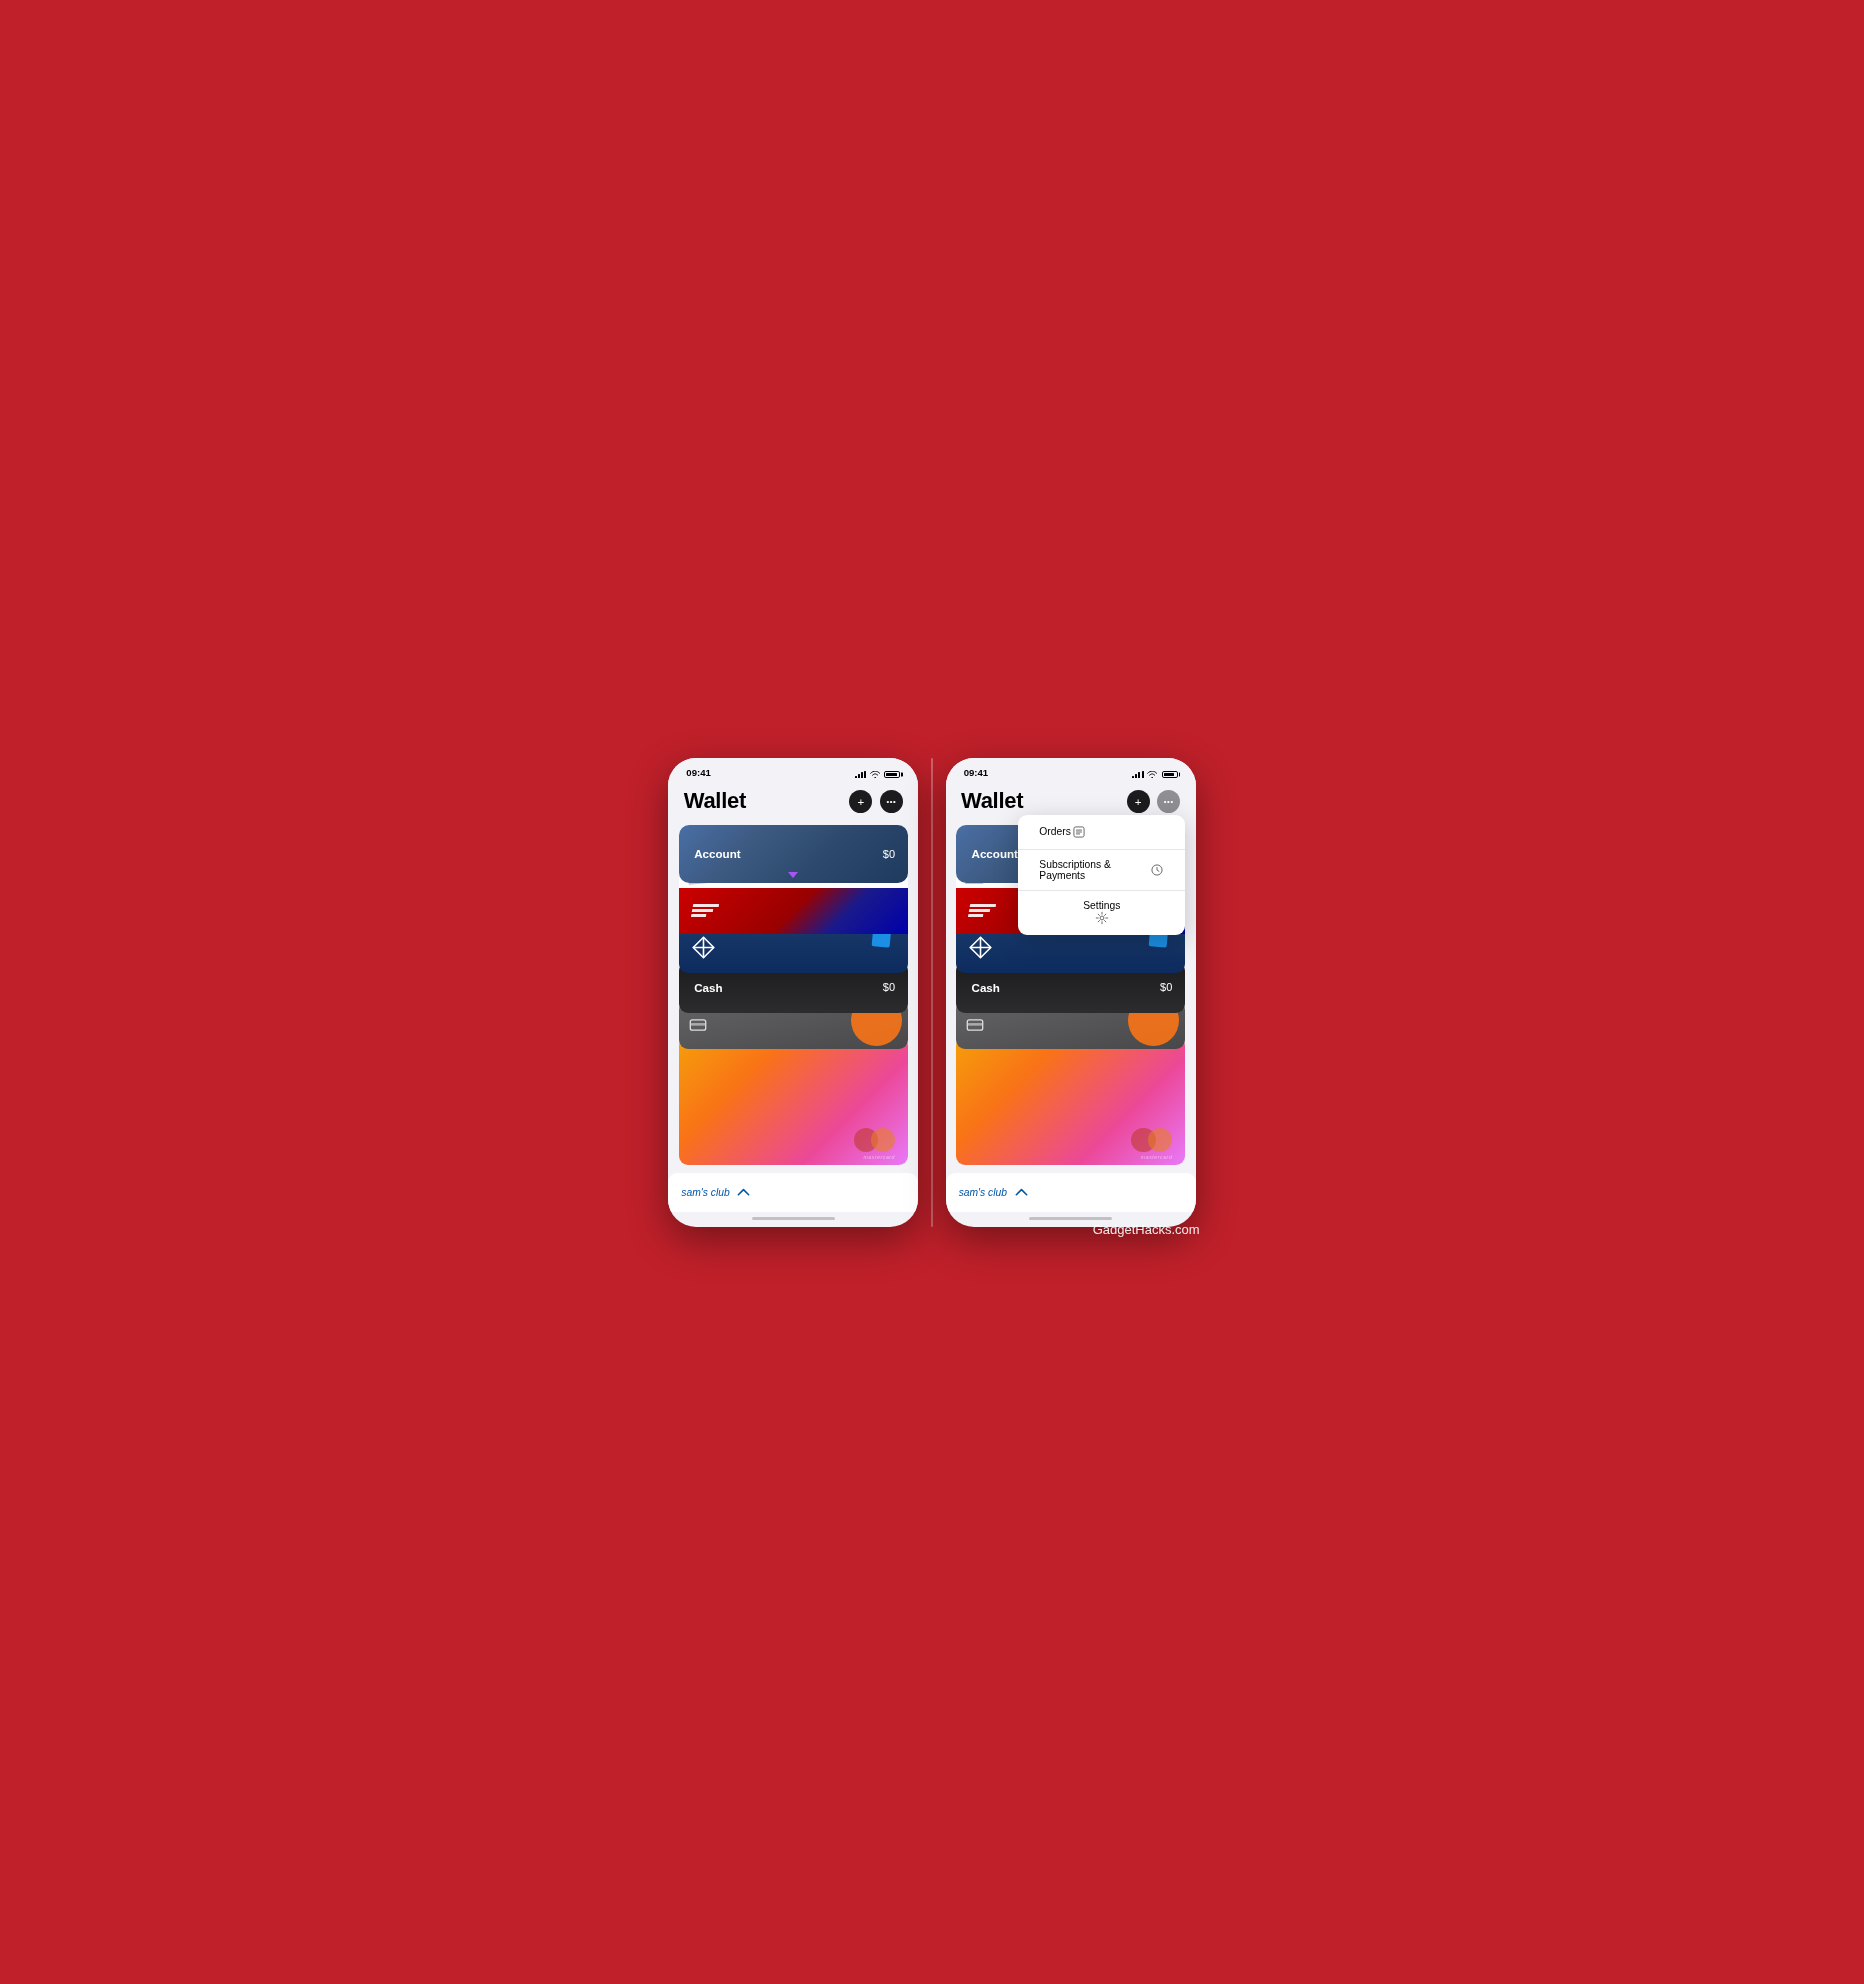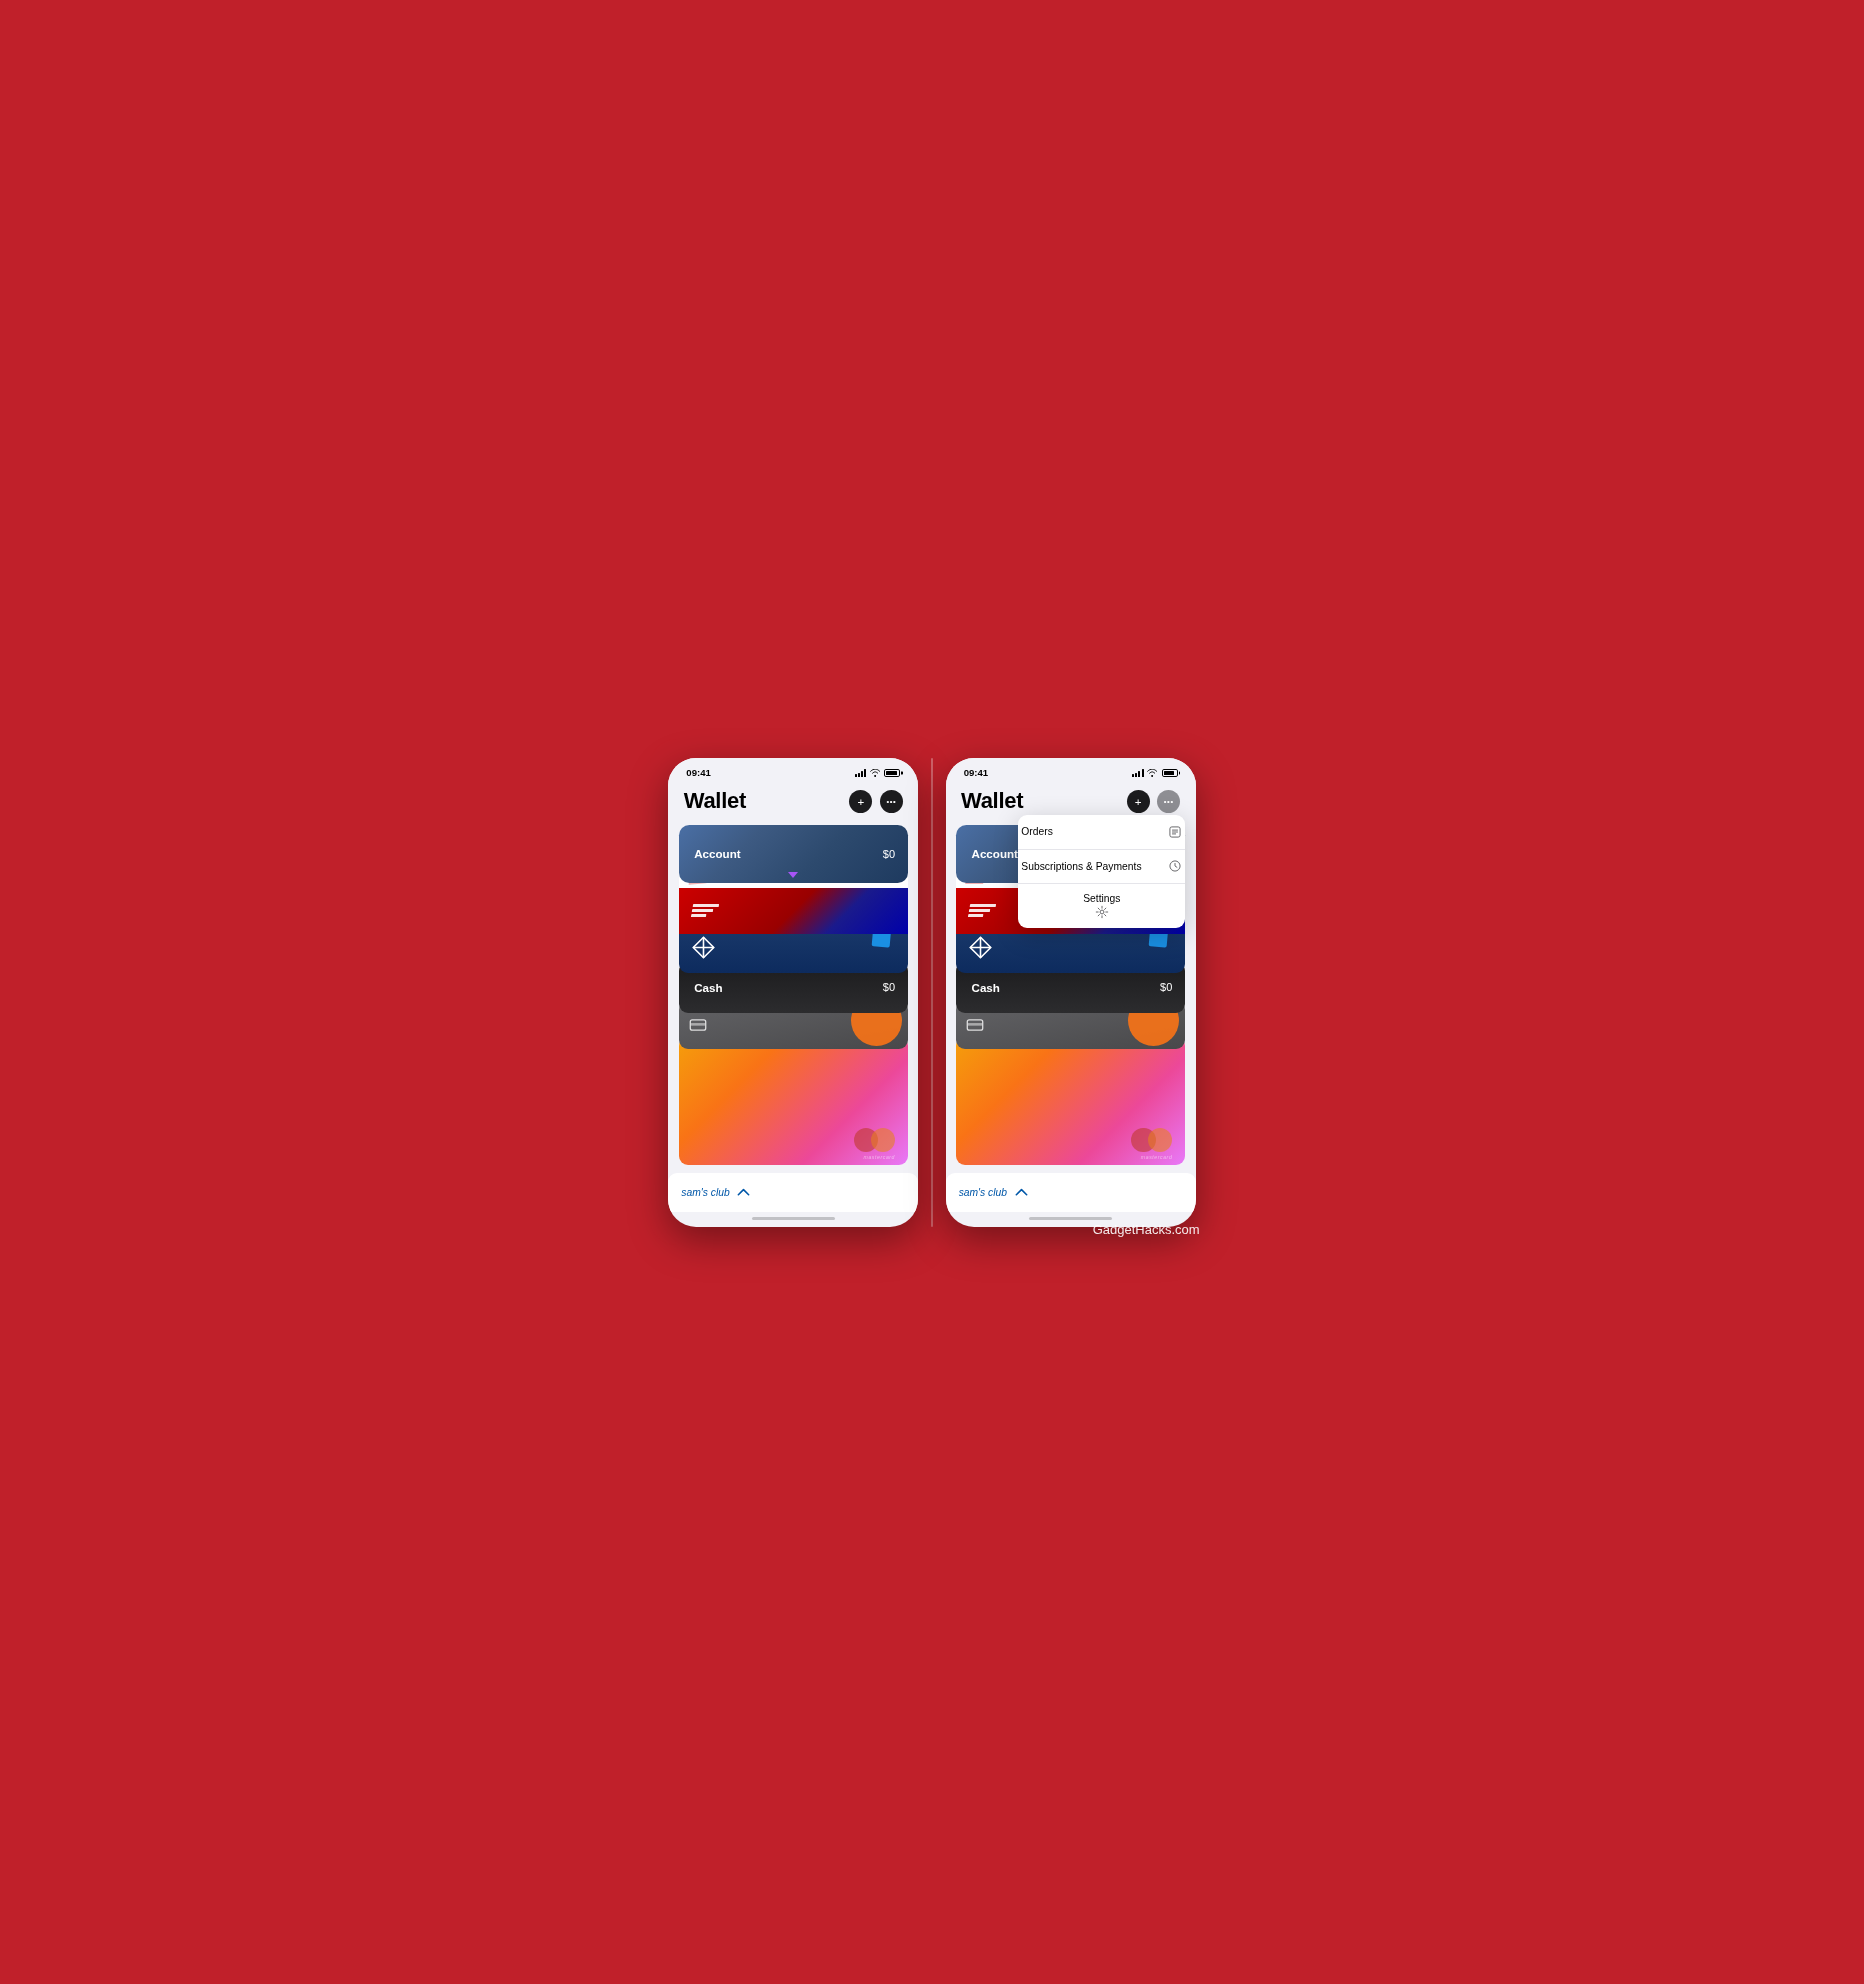--- a/index.html
+++ b/index.html
@@ -33,21 +33,21 @@
       width: 250px;
       background: #f2f2f7;
       border-radius: 28px;
       overflow: hidden;
       box-shadow: 0 13px 39px rgba(0,0,0,0.4);
       position: relative;
     }
     .status-bar {
       display: flex;
       justify-content: space-between;
-      align-items: center;
+      align-items: flex-end;
       padding: 9px 18px 5.1px 18px;
       background: #f2f2f7;
     }
     .status-time {
       font-size: 9.6px;
       font-weight: 600;
       color: #000;
     }
     .status-icons {
       display: flex;
@@ -353,23 +353,23 @@
       right: 10.3px;
       background: white;
       border-radius: 9px;
       box-shadow: 0 6.4px 26px rgba(0,0,0,0.2);
       width: 167px;
       z-index: 100;
       overflow: hidden;
     }
     .dropdown-item {
       display: flex;
-      justify-content: space-between;
-      align-items: center;
-      padding: 9px 3px;
+      justify-content: flex-start;
+      align-items: center;
+      padding: 9px 21px;
       cursor: pointer;
       border-bottom: 0.3px solid #e5e5ea;
     }
     .dropdown-item:last-child {
       border-bottom: none;
       flex-direction: column;
     }
     .dropdown-item-label {
       font-size: 10.3px;
       color: #000;

